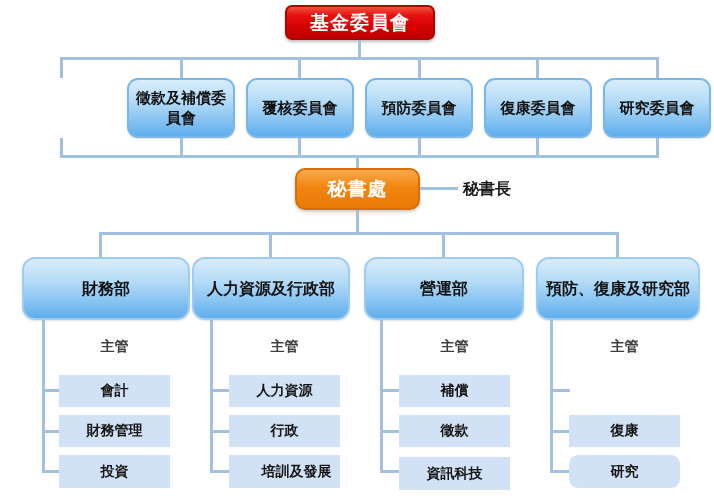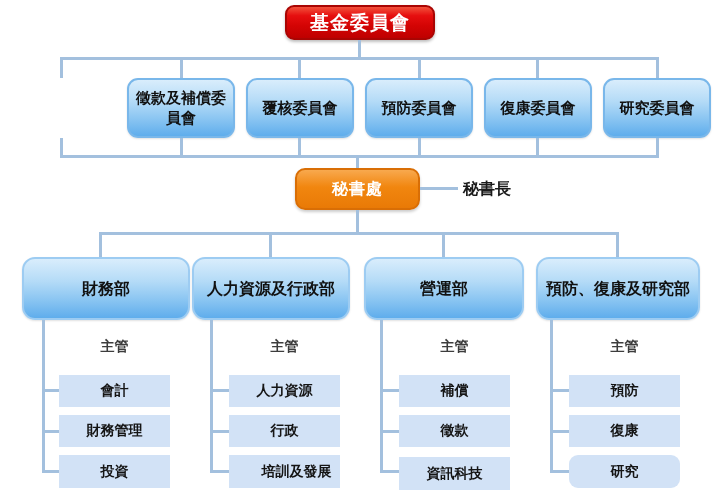--- a/index.html
+++ b/index.html
@@ -39,21 +39,21 @@
   .box-dept{
     border-radius:13px;
     font-size:16px;
     border:2px solid #9dccf2;
   }
   .box-sec{
     background:linear-gradient(to bottom,#f8a94e 0%,#f1860f 45%,#e97a06 100%);
     border:2px solid #d96e05;
     border-radius:10px;
     color:#ffffff;
-    font-size:16px;
+    font-size:19px;
     letter-spacing:1px;
     box-shadow:0 2px 3px rgba(0,0,0,0.2);
   }
   .unit{
     background:#d2e2f6;
     border:none;
     color:#151515;
     font-size:14px;
     font-weight:bold;
   }
@@ -74,21 +74,21 @@
   .line{
     position:absolute;
     background:#a3c0de;
   }
 </style>
 </head>
 <body>
 
 <div id="canvas">
 
-  <div class="node box-root" style="left:285px;top:5px;width:150px;height:35px;">基金委員會</div>
+  <div class="node box-root" style="left:285px;top:5px;width:150px;height:35px;border-radius:7px;">基金委員會</div>
 
   <div class="line" style="left:358px;top:40px;width:3px;height:17px;"></div>
   <div class="line" style="left:60px;top:57px;width:599px;height:3px;"></div>
   <div class="line" style="left:60px;top:57px;width:3px;height:21px;"></div>
   <div class="line" style="left:180px;top:57px;width:3px;height:21px;"></div>
   <div class="line" style="left:298px;top:57px;width:3px;height:21px;"></div>
   <div class="line" style="left:418px;top:57px;width:3px;height:21px;"></div>
   <div class="line" style="left:536px;top:57px;width:3px;height:21px;"></div>
   <div class="line" style="left:656px;top:57px;width:3px;height:21px;"></div>
 
@@ -149,17 +149,16 @@
   <div class="line" style="left:380px;top:430px;width:20px;height:3px;"></div>
   <div class="line" style="left:380px;top:470px;width:20px;height:3px;"></div>
   <div class="node unit" style="left:399px;top:375px;width:111px;height:32px;">補償</div>
   <div class="node unit" style="left:399px;top:415px;width:111px;height:32px;">徵款</div>
   <div class="node unit" style="left:399px;top:457px;width:111px;height:33px;">資訊科技</div>
 
   <div class="line" style="left:550px;top:320px;width:3px;height:153px;"></div>
   <div class="line" style="left:550px;top:389px;width:20px;height:3px;"></div>
   <div class="line" style="left:550px;top:430px;width:20px;height:3px;"></div>
   <div class="line" style="left:550px;top:470px;width:20px;height:3px;"></div>
-  <div class="node unit" style="left:569px;top:375px;width:111px;height:32px;">預防</div>
   <div class="node unit" style="left:569px;top:415px;width:111px;height:32px;">復康</div>
   <div class="node unit" style="left:569px;top:455px;width:111px;height:33px;border-radius:9px;">研究</div>
 
 </div>
 
 </body></html>

